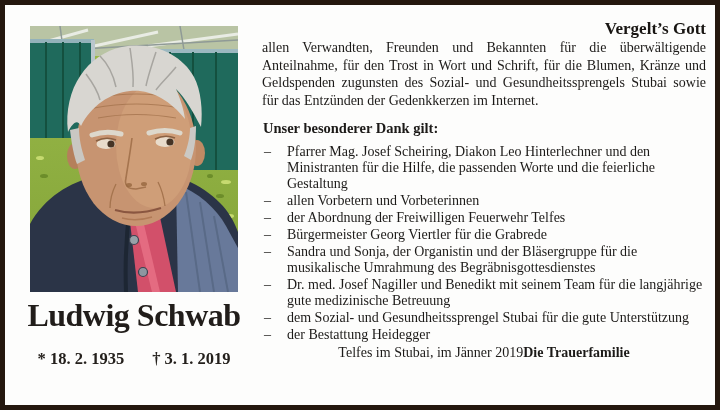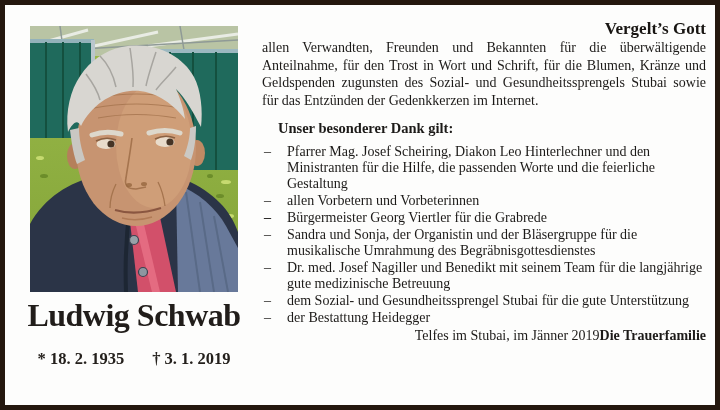--- a/index.html
+++ b/index.html
@@ -34,33 +34,33 @@
     font-size:14px;color:#1c1a18;
   }
   .title{
     margin:0;font-size:17px;line-height:20px;font-weight:bold;
     text-align:right;color:#181512;
   }
   .intro{
     margin:0 0 0;text-align:justify;line-height:17.5px;
   }
   .thanks-heading{
-    margin:10px 16px 0;font-size:14.5px;line-height:18px;font-weight:bold;
+    margin:10px 1px 0;font-size:14.5px;line-height:18px;font-weight:bold;
   }
   ul.thanks{
     list-style:none;margin:7px 0 0;padding:0;
   }
   ul.thanks li{
     position:relative;padding-left:25px;line-height:16px;margin-bottom:1px;
   }
   ul.thanks li .dash{
     position:absolute;left:2px;top:0;
   }
   .closing{
-    margin-top:0;display:flex;justify-content:flex-end;align-items:baseline;
+    margin-top:0;display:flex;justify-content:center;align-items:baseline;
     line-height:18px;
   }
   .closing .sig{font-weight:bold;}
 </style>
 </head>
 <body>
 
 <div class="card">
 
   <div class="photo-wrap">
@@ -215,20 +215,21 @@
       <li>
         <span class="dash">–</span>
         <span>Pfarrer Mag. Josef Scheiring, Diakon Leo Hinterlechner und den Ministranten für die Hilfe, die passenden Worte und die feierliche Gestaltung</span>
       </li>
       <li>
         <span class="dash">–</span>
         <span>allen Vorbetern und Vorbeterinnen</span>
       </li>
       <li>
         <span class="dash">–</span>
+        <span>der Abordnung der Freiwilligen Feuerwehr Telfes</span>
       </li>
       <li>
         <span class="dash">–</span>
         <span>Bürgermeister Georg Viertler für die Grabrede</span>
       </li>
       <li>
         <span class="dash">–</span>
         <span>Sandra und Sonja, der Organistin und der Bläsergruppe für die musikalische Umrahmung des Begräbnisgottesdienstes</span>
       </li>
       <li>

